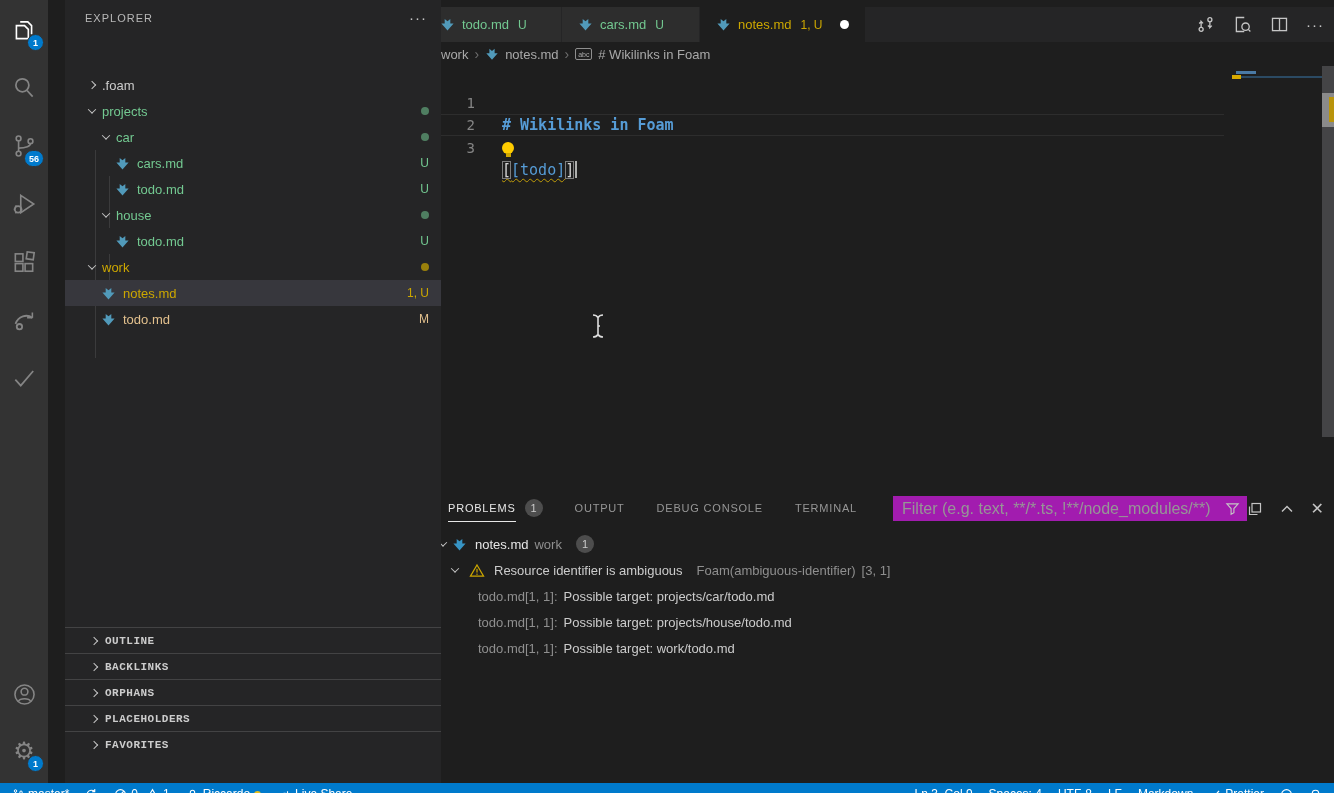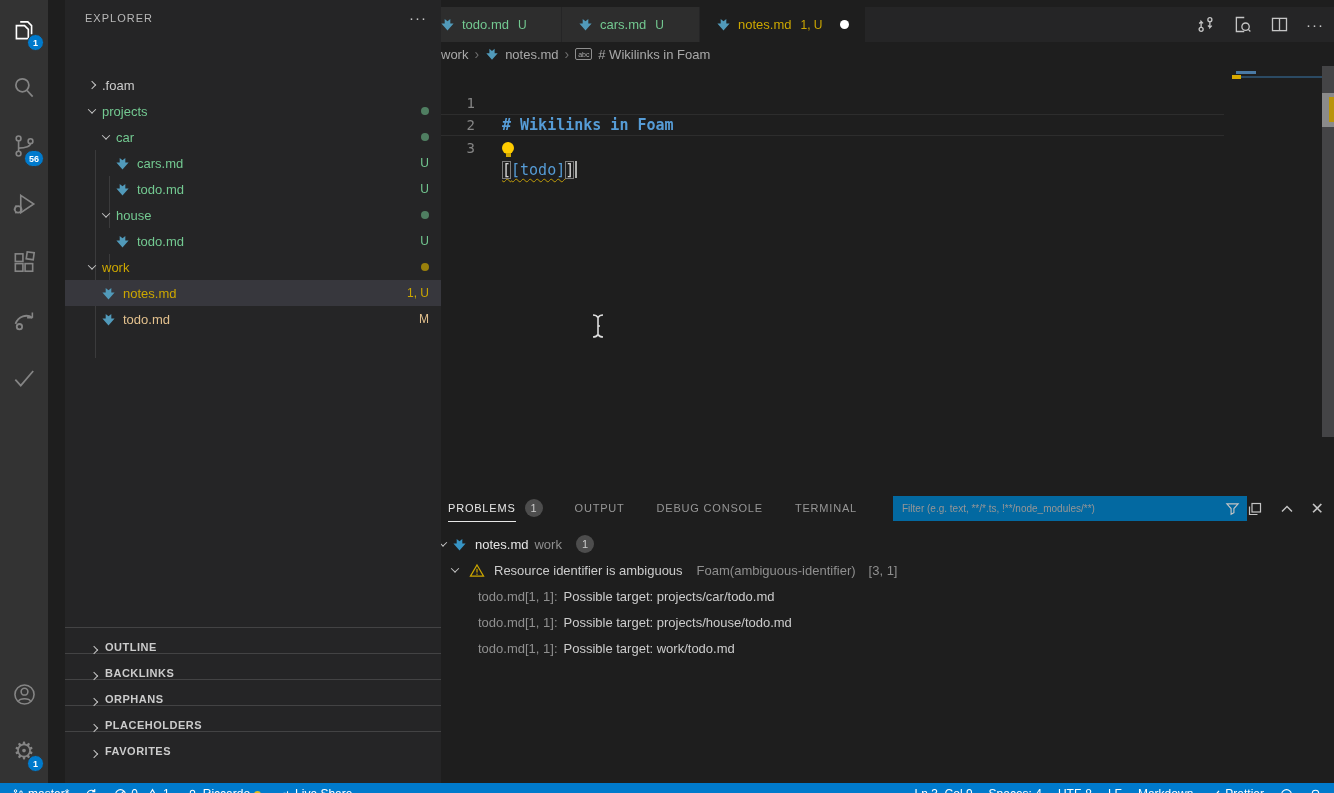--- a/index.html
+++ b/index.html
@@ -29,21 +29,21 @@
   .tan   { color:#e2c08d; }
   .tbadge { margin-left:auto; font-size:12px; }
   .dot { margin-left:auto; width:8px; height:8px; border-radius:50%; }
   .dot.green { background:#73c991; opacity:.55; }
   .dot.gold  { background:#cca700; opacity:.7; }
   .chev { display:inline-block; width:6px; height:6px; border-right:1.2px solid #c5c5c5; border-bottom:1.2px solid #c5c5c5; flex:none; }
   .chev.down  { transform:rotate(45deg) translate(-1px,-1px); }
   .chev.right { transform:rotate(-45deg); }
   .guide { position:absolute; width:1px; background:rgba(255,255,255,0.10); }
   .sb-sections { position:absolute; left:0; right:0; top:627px; }
-  .section-row { height:26px; display:flex; align-items:flex-end; gap:8px; padding-left:26px; border-top:1px solid rgba(204,204,204,0.18); font-size:11px; font-weight:bold; letter-spacing:0.5px; color:#cccccc; cursor:pointer; }
+  .section-row { height:26px; display:flex; align-items:center; gap:8px; padding-left:26px; border-top:1px solid rgba(204,204,204,0.18); font-size:11px; font-weight:bold; letter-spacing:0.5px; color:#cccccc; cursor:pointer;font-family:Liberation Mono, monospace; }
 
   
   .tabbar { position:absolute; left:424px; top:0; right:0; height:42px; background:#252526; z-index:3; }
   .tabbar-strip { position:absolute; top:0; left:0; right:0; height:7px; background:#1e1e1e; }
   .tabs { position:absolute; top:7px; left:0; display:flex; height:35px; }
   .tab { display:flex; align-items:center; gap:7px; padding:0 16px; min-width:138px; background:#2d2d2d; border-right:1px solid #252526; font-size:13px; cursor:pointer; }
   .tab.active { background:#1e1e1e; }
   .tab .tbadge { margin-left:2px; }
   .dirty-dot { width:9px; height:9px; border-radius:50%; background:#ffffff; margin-left:10px; }
   .editor-actions { position:absolute; right:10px; top:7px; height:35px; display:flex; align-items:center; gap:16px; color:#c5c5c5; }
@@ -82,32 +82,32 @@
 
   
   .panel { position:absolute; left:424px; top:490px; right:0; height:293px; background:#1e1e1e; z-index:3; }
   .panel-header { position:relative; height:35px; display:flex; align-items:center; padding-left:24px; }
   .ptab { height:35px; display:flex; align-items:center; gap:9px; margin-right:32px; font-size:11px; letter-spacing:0.8px; color:#969696; cursor:pointer; }
   .ptab .pt-lbl { padding:9px 0 7px; border-bottom:1px solid transparent; }
   .ptab.active { color:#e7e7e7; }
   .ptab.active .pt-lbl { border-bottom-color:#e7e7e7; }
   .pbadge { width:18px; height:18px; border-radius:50%; background:#4d4d4d; color:#cccccc; font-size:11px; letter-spacing:0; display:flex; align-items:center; justify-content:center; }
   .filter-wrap { position:absolute; left:469px; top:6px; width:354px; height:25px; }
-  .filter-input { width:100%; height:100%; background:#0369a1; border:none; outline:none; color:#cccccc; font-size:10px; padding:0 28px 0 9px; font-family:"Liberation Sans",sans-serif; }
+  .filter-input { width:100%; height:100%; background:#a21caf; border:none; outline:none; color:#cccccc; font-size:16px; padding:0 28px 0 9px; font-family:"Liberation Sans",sans-serif; }
   .filter-input::placeholder { color:#969696; }
   .funnel { position:absolute; right:7px; top:5px; color:#c5c5c5; cursor:pointer; }
   .panel-actions { position:absolute; right:10px; top:6px; height:25px; display:flex; align-items:center; gap:17px; color:#c5c5c5; }
   .panel-actions > * { cursor:pointer; }
   .close-x { font-size:16px; line-height:1; color:#c5c5c5; }
   .prows { padding-top:6px; }
   .prow { height:26px; display:flex; align-items:center; gap:6px; font-size:13px; color:#cccccc; cursor:pointer; }
   .p-dim { color:#8f8f8f; }
   .p-name { color:#e6e6e6; margin-left:2px; }
   .p-src { margin-left:8px; color:#8f8f8f; }
-  .p-pos { margin-left:7px; color:#8f8f8f; }
+  .p-pos { margin-left:0; color:#8f8f8f; }
   .warn-tri { flex:none; }
 
   
   .statusbar { position:absolute; left:0; top:783px; width:1334px; height:22px; background:#007acc; color:#ffffff; display:flex; align-items:center; padding:0 12px; font-size:12px; z-index:10; }
   .sb-left, .sb-right { display:flex; align-items:center; gap:16px; }
   .sb-right { margin-left:auto; }
   .st-item { display:flex; align-items:center; gap:4px; white-space:nowrap; cursor:pointer; }
   .away-dot { width:7px; height:7px; border-radius:50%; background:#e8c01a; }
 </style>
 </head>

